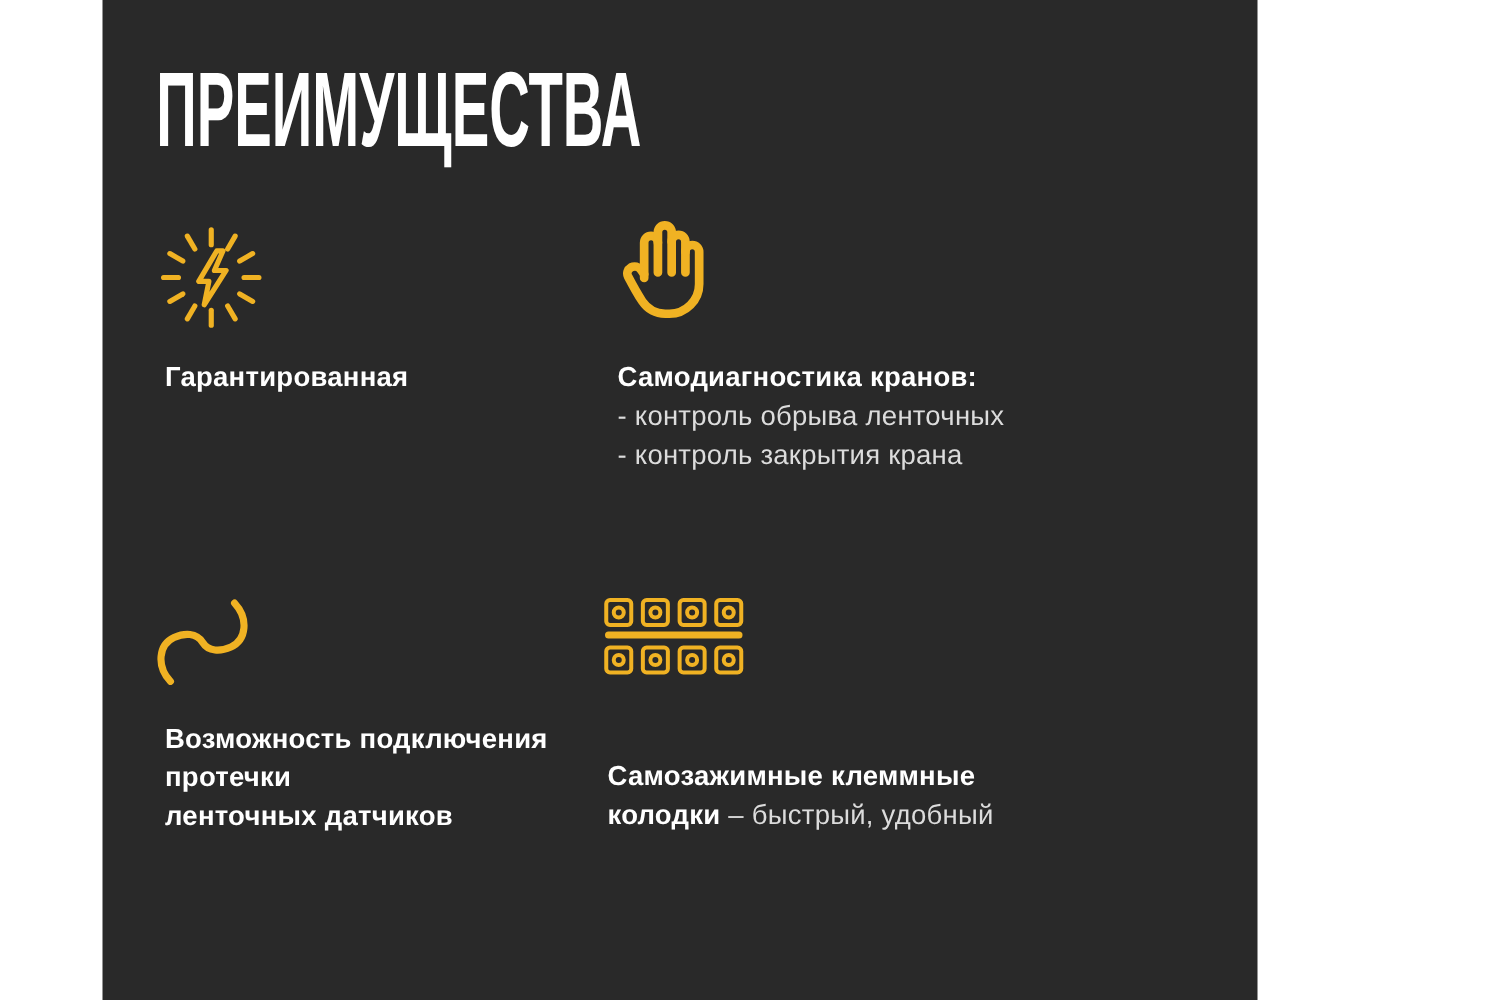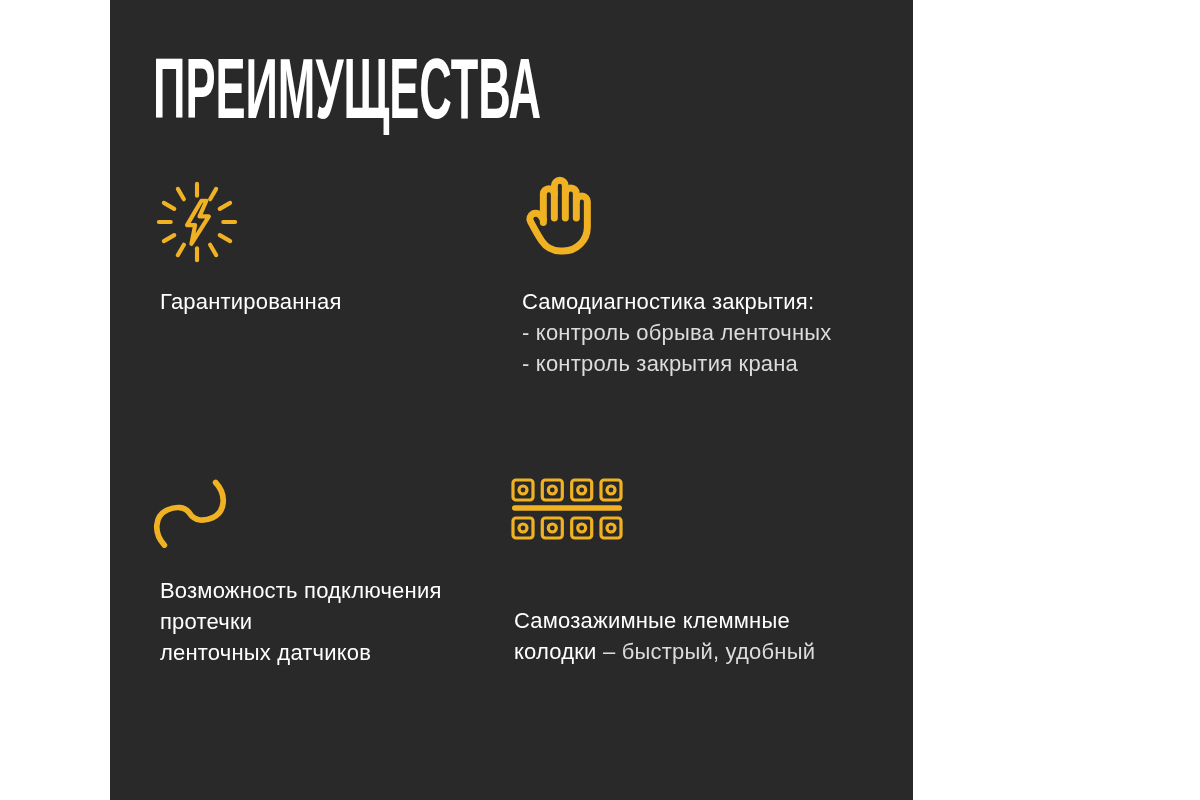--- a/index.html
+++ b/index.html
@@ -10,22 +10,22 @@
     --text-regular:#DCDCDC;
   }
   *{margin:0;padding:0;box-sizing:border-box;}
   html,body{width:1200px;height:800px;overflow:hidden;}
   body{
     background:var(--page-background);
     font-family:"Liberation Sans","DejaVu Sans",sans-serif;
   }
   .card{
     position:relative;
-    margin-left:110px;
-    width:803px;height:800px;
+    margin-left:82px;
+    width:924px;height:800px;
     background:var(--card-background);
     overflow:hidden;
   }
   .title{
     position:absolute;left:43px;top:46px;
     font-size:85px;line-height:85px;font-weight:700;
     color:var(--text-bold);
     letter-spacing:0;
     white-space:nowrap;
     transform:scaleX(0.53);
@@ -37,21 +37,21 @@
     display:block;
   }
   .feat{
     position:absolute;
     font-size:22px;line-height:31px;
     font-weight:400;
     color:var(--text-regular);
     letter-spacing:0.2px;
   }
   .ln{white-space:nowrap;}
-  .b{font-weight:400;color:var(--text-bold);}
+  .b{font-weight:700;color:var(--text-bold);}
 </style>
 </head>
 <body>
 
 <div class="card">
 
   <h1 class="title">ПРЕИМУЩЕСТВА</h1>
 
   <svg class="icon" style="left:42px;top:177px" width="90" height="90" viewBox="0 0 72 72">
     <g stroke="currentColor" stroke-width="3.3" stroke-linecap="round" fill="none">
@@ -76,21 +76,21 @@
 
   <svg class="icon" style="left:404px;top:174px" width="88" height="88" viewBox="0 0 24 24">
     <g stroke="currentColor" stroke-width="1.9" stroke-linecap="round" stroke-linejoin="round" fill="none">
       <path d="M8 13.2 V5.5 a1.5 1.5 0 0 1 3 0 V12"></path>
       <path d="M11 5.5 V3.2 a1.5 1.5 0 0 1 3 0 V12"></path>
       <path d="M14 5.3 a1.5 1.5 0 0 1 3 0 V12"></path>
       <path d="M17 7.5 a1.5 1.5 0 0 1 3 0 V14.5 A6.5 6.5 0 0 1 13.5 21 H12.6 A6.2 6.2 0 0 1 7.6 18.3 C6.8 17.1 5.6 15 4.5 12.9 A1.5 1.5 0 0 1 5.1 10.9 C5.9 10.5 6.8 10.7 7.3 11.4 L8 12.4"></path>
     </g>
   </svg>
   <div class="feat" style="left:412px;top:286px">
-    <div class="ln"><span class="b">Самодиагностика закрытия:</span><span></span></div>
+    <div class="ln"><span class="b">Самодиагностика кранов:</span><span></span></div>
     <div class="ln"><span class="b"></span><span>- контроль обрыва ленточных</span></div>
     <div class="ln"><span class="b"></span><span>- контроль закрытия крана</span></div>
   </div>
 
   <svg class="icon" style="left:42px;top:472px" width="76" height="76" viewBox="0 0 80 80">
     <path d="M13 77 C1 64 3 46 16 40 C25 36 35 36 40 44 C45 52 55 52 64 48 C77 42 79 24 67 11" stroke="currentColor" stroke-width="6" stroke-linecap="round" fill="none"></path>
   </svg>
   <div class="feat" style="left:50px;top:575px">
     <div class="ln"><span class="b">Возможность подключения</span><span></span></div>
     <div class="ln"><span class="b">протечки</span><span></span></div>

